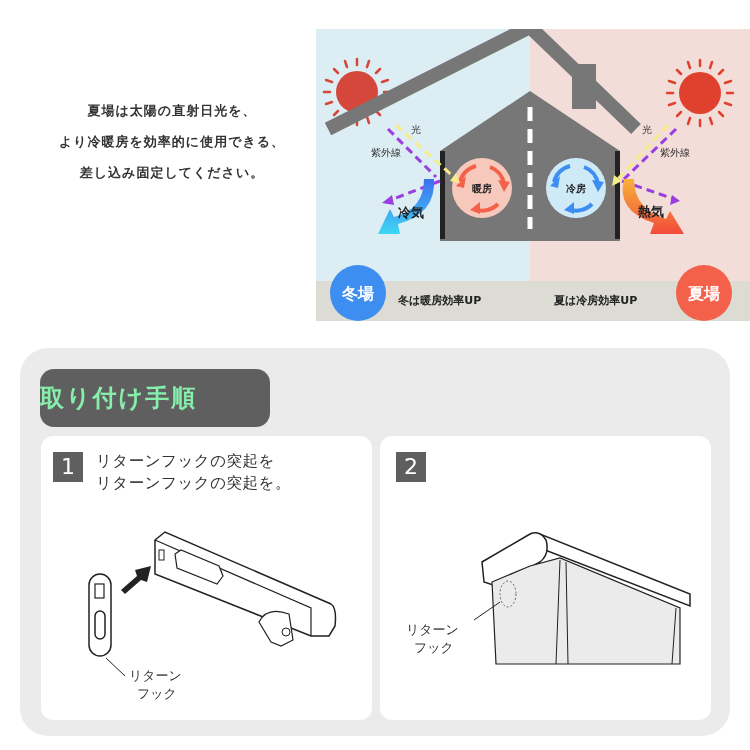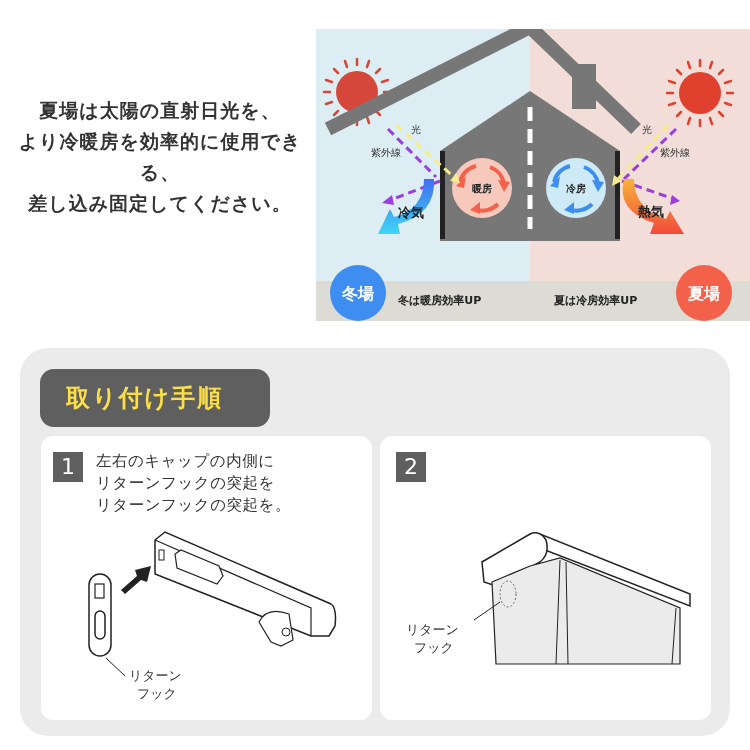--- a/index.html
+++ b/index.html
@@ -1,25 +1,25 @@
 <!DOCTYPE html>
 <html><head>
 <meta charset="utf-8">
 <style>
   * { box-sizing: border-box; margin: 0; padding: 0; }
   body { width: 750px; height: 750px; background: #ffffff; position: relative; overflow: hidden;
          font-family: "DejaVu Sans", "Liberation Sans", sans-serif; color: #333; }
-  .intro { position: absolute; left: 0; top: 95px; width: 320px; text-align: center;
-           font-size: 19px; font-weight: bold; line-height: 31px; color: #333; letter-spacing: 1px; }
+  .intro { position: absolute; left: 12px; top: 95px; width: 320px; text-align: center;
+           font-size: 13px; font-weight: bold; line-height: 31px; color: #333; letter-spacing: 1px; }
   .diagram { position: absolute; left: 316px; top: 29px; width: 434px; height: 292px; }
   .diagram svg { display: block; }
   .panel { position: absolute; left: 20px; top: 348px; width: 710px; height: 388px; background: #ebebeb; border-radius: 28px; }
   .title-badge { position: absolute; left: 40px; top: 369px; width: 230px; height: 58px; background: #5f5f5f;
-                 border-radius: 14px; color: #fde047; font-size: 24px; font-weight: bold; line-height: 58px;
-                 padding-left: 26px; letter-spacing: 2px; }
+                 border-radius: 14px; color: #86efac; font-size: 24px; font-weight: bold; line-height: 58px;
+                 letter-spacing: 2px; }
   .card { position: absolute; top: 436px; height: 284px; background: #fff; border-radius: 12px; }
   .card.c1 { left: 41px; width: 331px; }
   .card.c2 { left: 380px; width: 331px; }
   .step-num { position: absolute; top: 16px; width: 30px; height: 30px; background: #5f5f5f; color: #fff;
               font-size: 22px; line-height: 30px; text-align: center; }
   .step-text { position: absolute; top: 14px; font-size: 15.5px; line-height: 22px; color: #333; letter-spacing: 0.5px; }
   .card svg { position: absolute; left: 0; top: 0; }
   .lbl { font-family: "DejaVu Sans", sans-serif; }
 </style>
 </head>
@@ -165,21 +165,20 @@
     <text class="lbl" x="238" y="275" font-size="11" font-weight="bold" fill="#222">夏は冷房効率UP</text>
   </svg>
 </div>
 
 <div class="panel"></div>
 <div class="title-badge">取り付け手順</div>
 
 <div class="card c1">
   <div class="step-num" style="left:12px;">1</div>
   <div class="step-text" style="left:55px;">
-    <div>左右のキャップの内側に</div>
     <div>リターンフックの突起を</div>
     <div>リターンフックの突起を。</div>
   </div>
   <svg width="331" height="284" viewBox="0 0 331 284">
 
     <rect x="48" y="138" width="22" height="82" rx="11" fill="#fff" stroke="#222" stroke-width="1.5"></rect>
     <rect x="54" y="148" width="9" height="14" fill="#fff" stroke="#222" stroke-width="1.2"></rect>
     <rect x="54" y="175" width="10" height="28" rx="5" fill="#fff" stroke="#222" stroke-width="1.5"></rect>
 
     <polygon points="80,154 96,140 94,134 110,130 106,146 100,144 84,158" fill="#222"></polygon>

